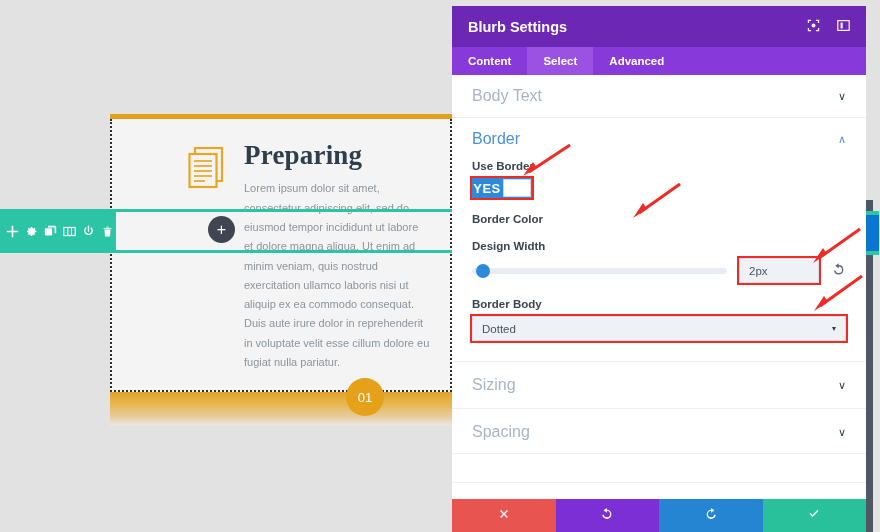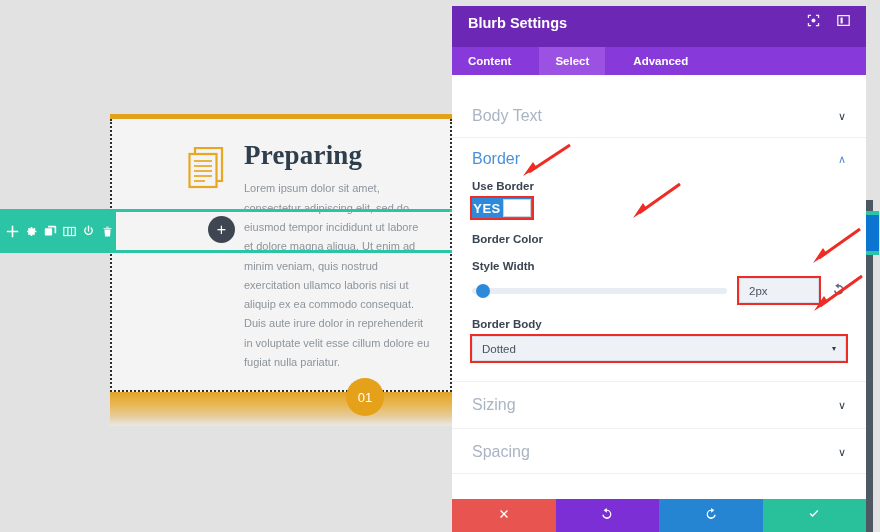--- a/index.html
+++ b/index.html
@@ -65,34 +65,34 @@
 
   
   #panel {
     position: absolute; left: 452px; top: 6px;
     width: 414px; height: 526px;
     background: #fff; overflow: hidden;
     display: flex; flex-direction: column;
   }
   .p-header {
     background: #6d27b5; height: 41px; flex: 0 0 41px;
-    display: flex; align-items: flex-end; padding: 16px 16px;
+    display: flex; align-items: center; padding: 8px 16px;
   }
   .p-title { color: #fff; font-size: 14.5px; font-weight: 700; flex: 1 1 auto; }
   .p-header-icons { display: flex; gap: 17px; align-items: center; }
   .p-header-icons svg { width: 13px; height: 13px; fill: #fff; opacity: .95; }
 
-  .p-tabs { background: #8839d9; height: 28px; flex: 0 0 28px; display: flex; gap: 12px; }
+  .p-tabs { background: #8839d9; height: 28px; flex: 0 0 28px; display: flex; }
   .p-tab {
     padding: 0 16px; height: 28px; display: flex; align-items: center;
     color: #fff; font-size: 11.5px; font-weight: 700;
   }
   .p-tab.active { background: #9b52e2; }
 
-  .p-scroll { flex: 1 1 auto; position: relative; overflow: hidden; background: #fff; margin-top: 20px; }
+  .p-scroll { flex: 1 1 auto; position: relative; overflow: hidden; background: #fff; }
 
   .sec-head {
     display: flex; align-items: center; justify-content: space-between;
     padding: 12px 20px 12px 20px; border-bottom: 1px solid #eef0f3;
   }
   .sec-head .ttl { font-size: 16px; color: #aab4c4; font-weight: 400; }
   .sec-head.open .ttl { color: #4a90d9; }
   .chev { color: #2c3e50; font-size: 11px; line-height: 1; }
   .chev.up { color: #4a90d9; }
 
@@ -277,21 +277,21 @@
               <span class="knob"></span>
             </div>
           </div>
         </div>
 
         <div class="field">
           <div class="f-label">Border Color</div>
         </div>
 
         <div class="field">
-          <div class="f-label">Style Width</div>
+          <div class="f-label">Design Width</div>
           <div class="widthrow">
             <span class="slider">
               <span class="thumb"></span>
             </span>
             <span class="hl" style="display:block;flex:0 0 80px;">
               <span class="numinput">2px</span>
             </span>
             <span class="reset">
               <svg viewBox="0 0 16 16" width="15" height="15">
                   <path d="M8.2 3.3V1.2L4.6 4l3.6 2.8V4.7a3.6 3.6 0 11-3.5 4.4H3.2A5 5 0 108.2 3.3z" fill="#5d6775"></path>

